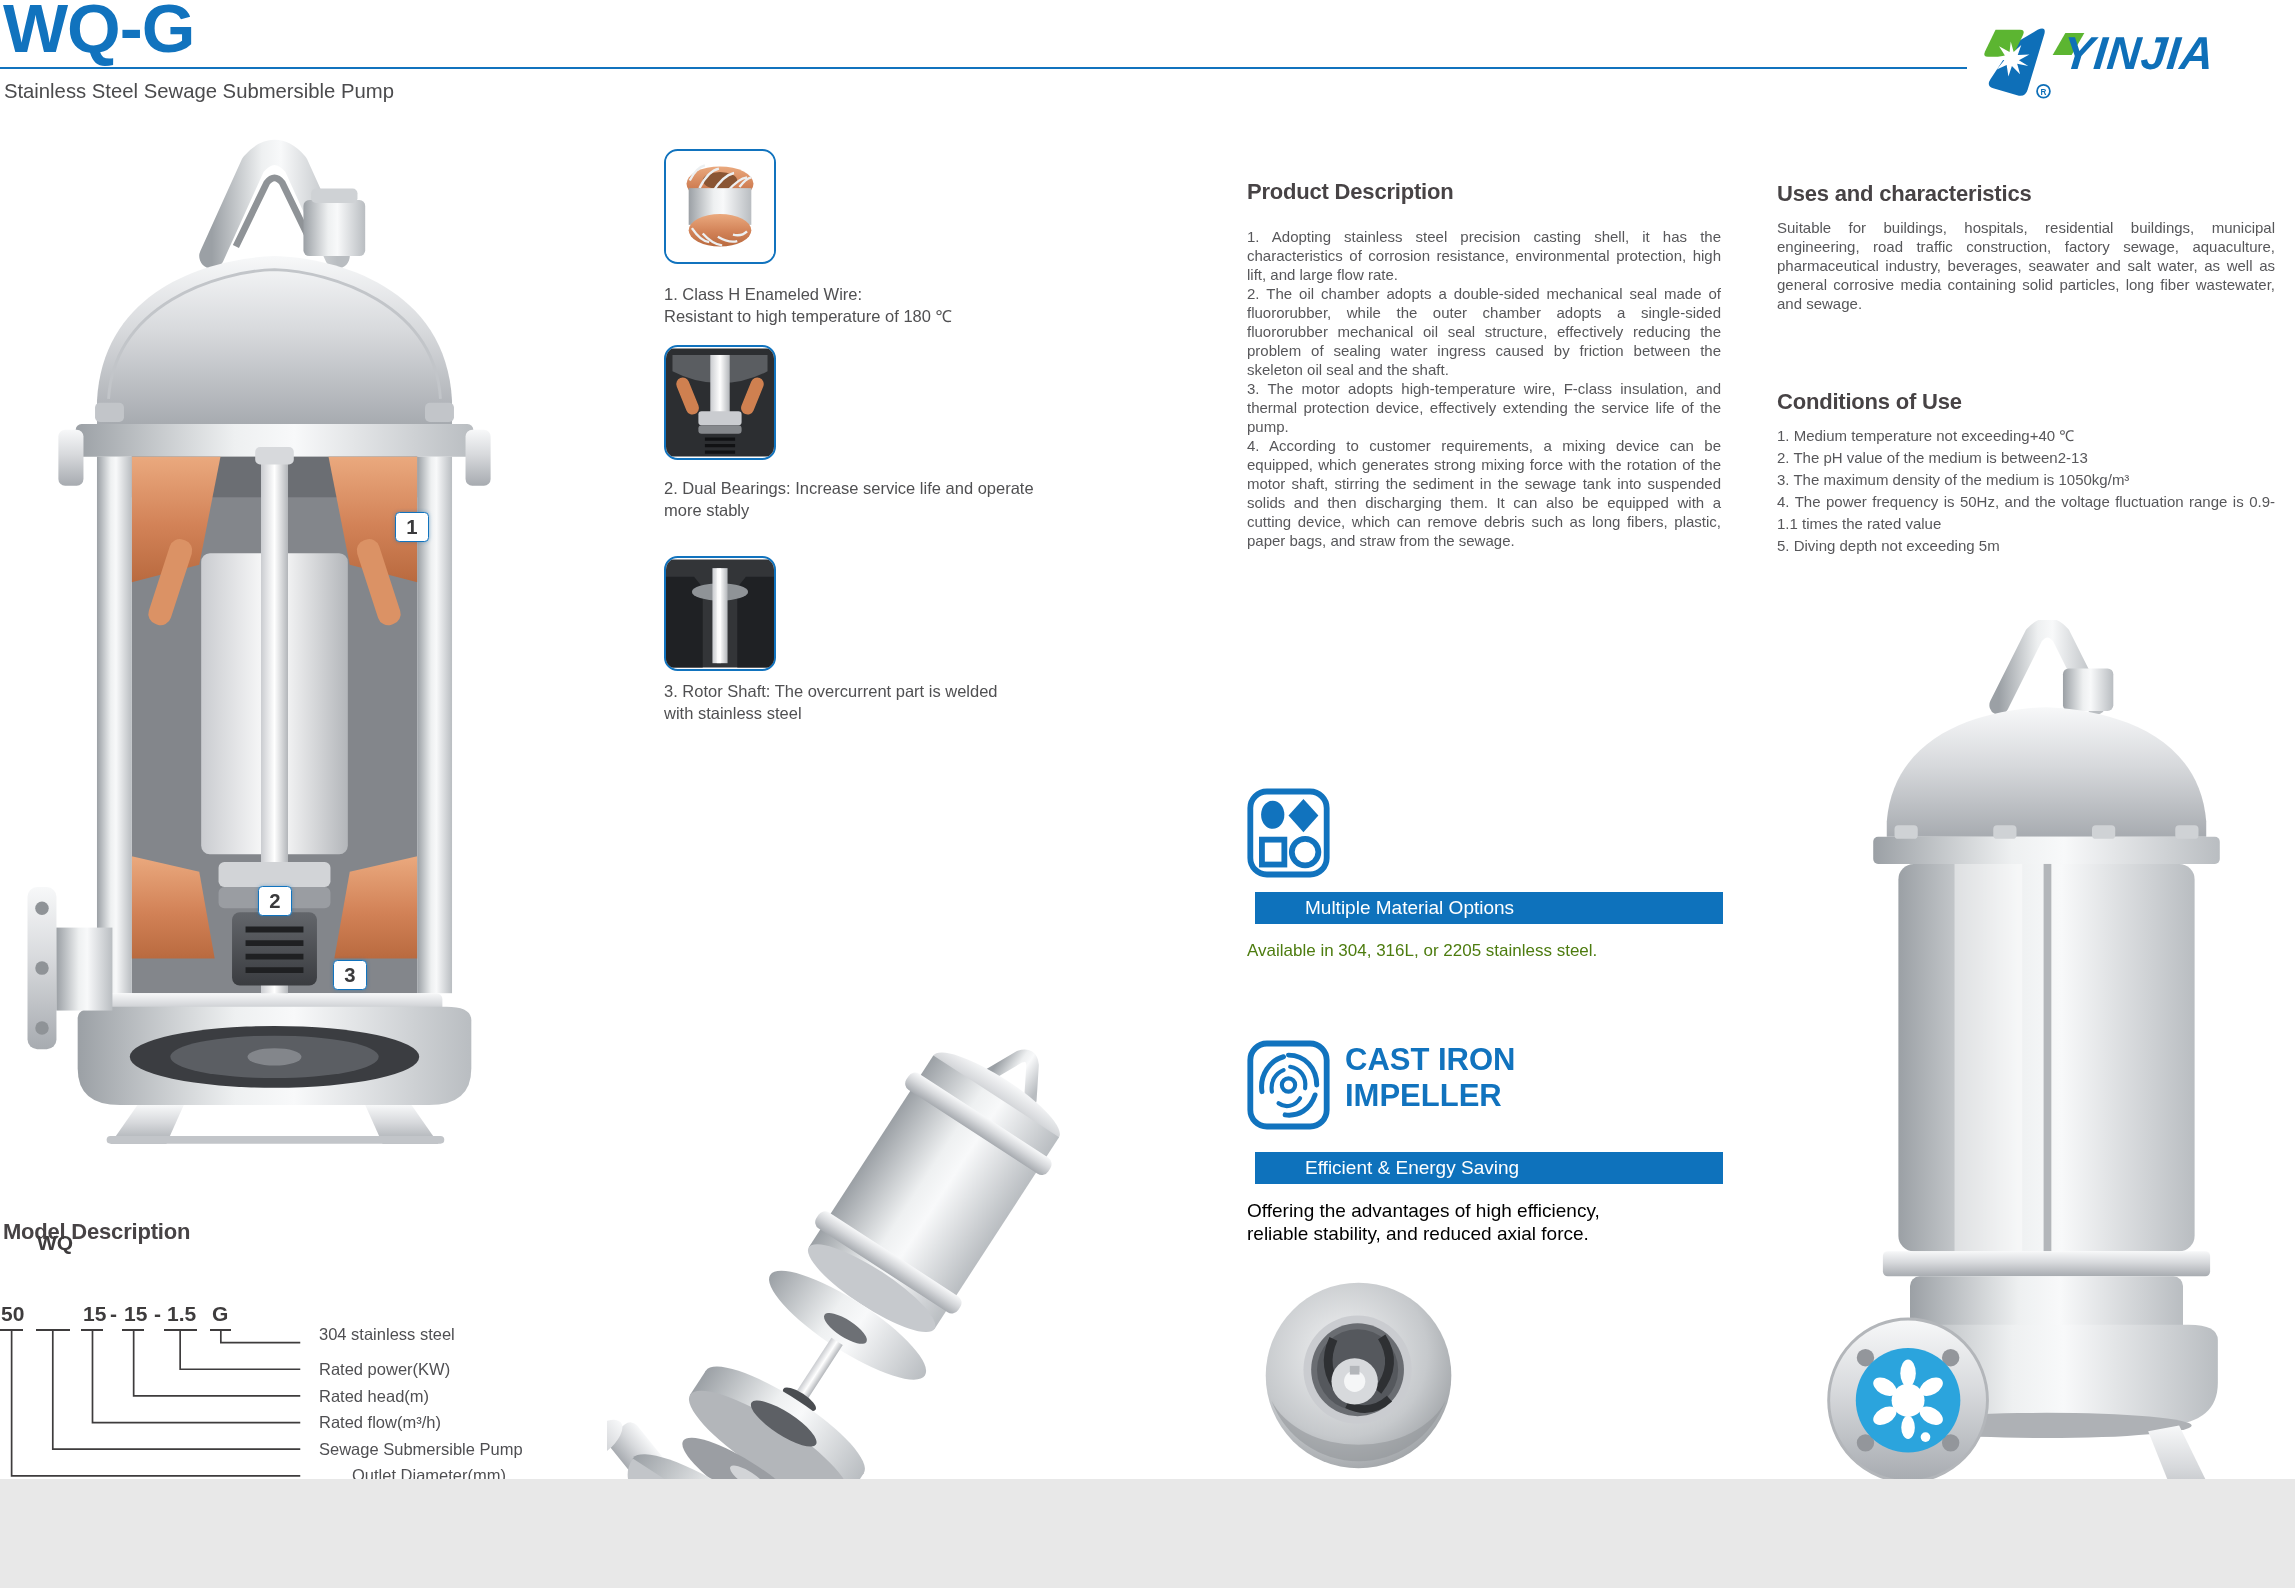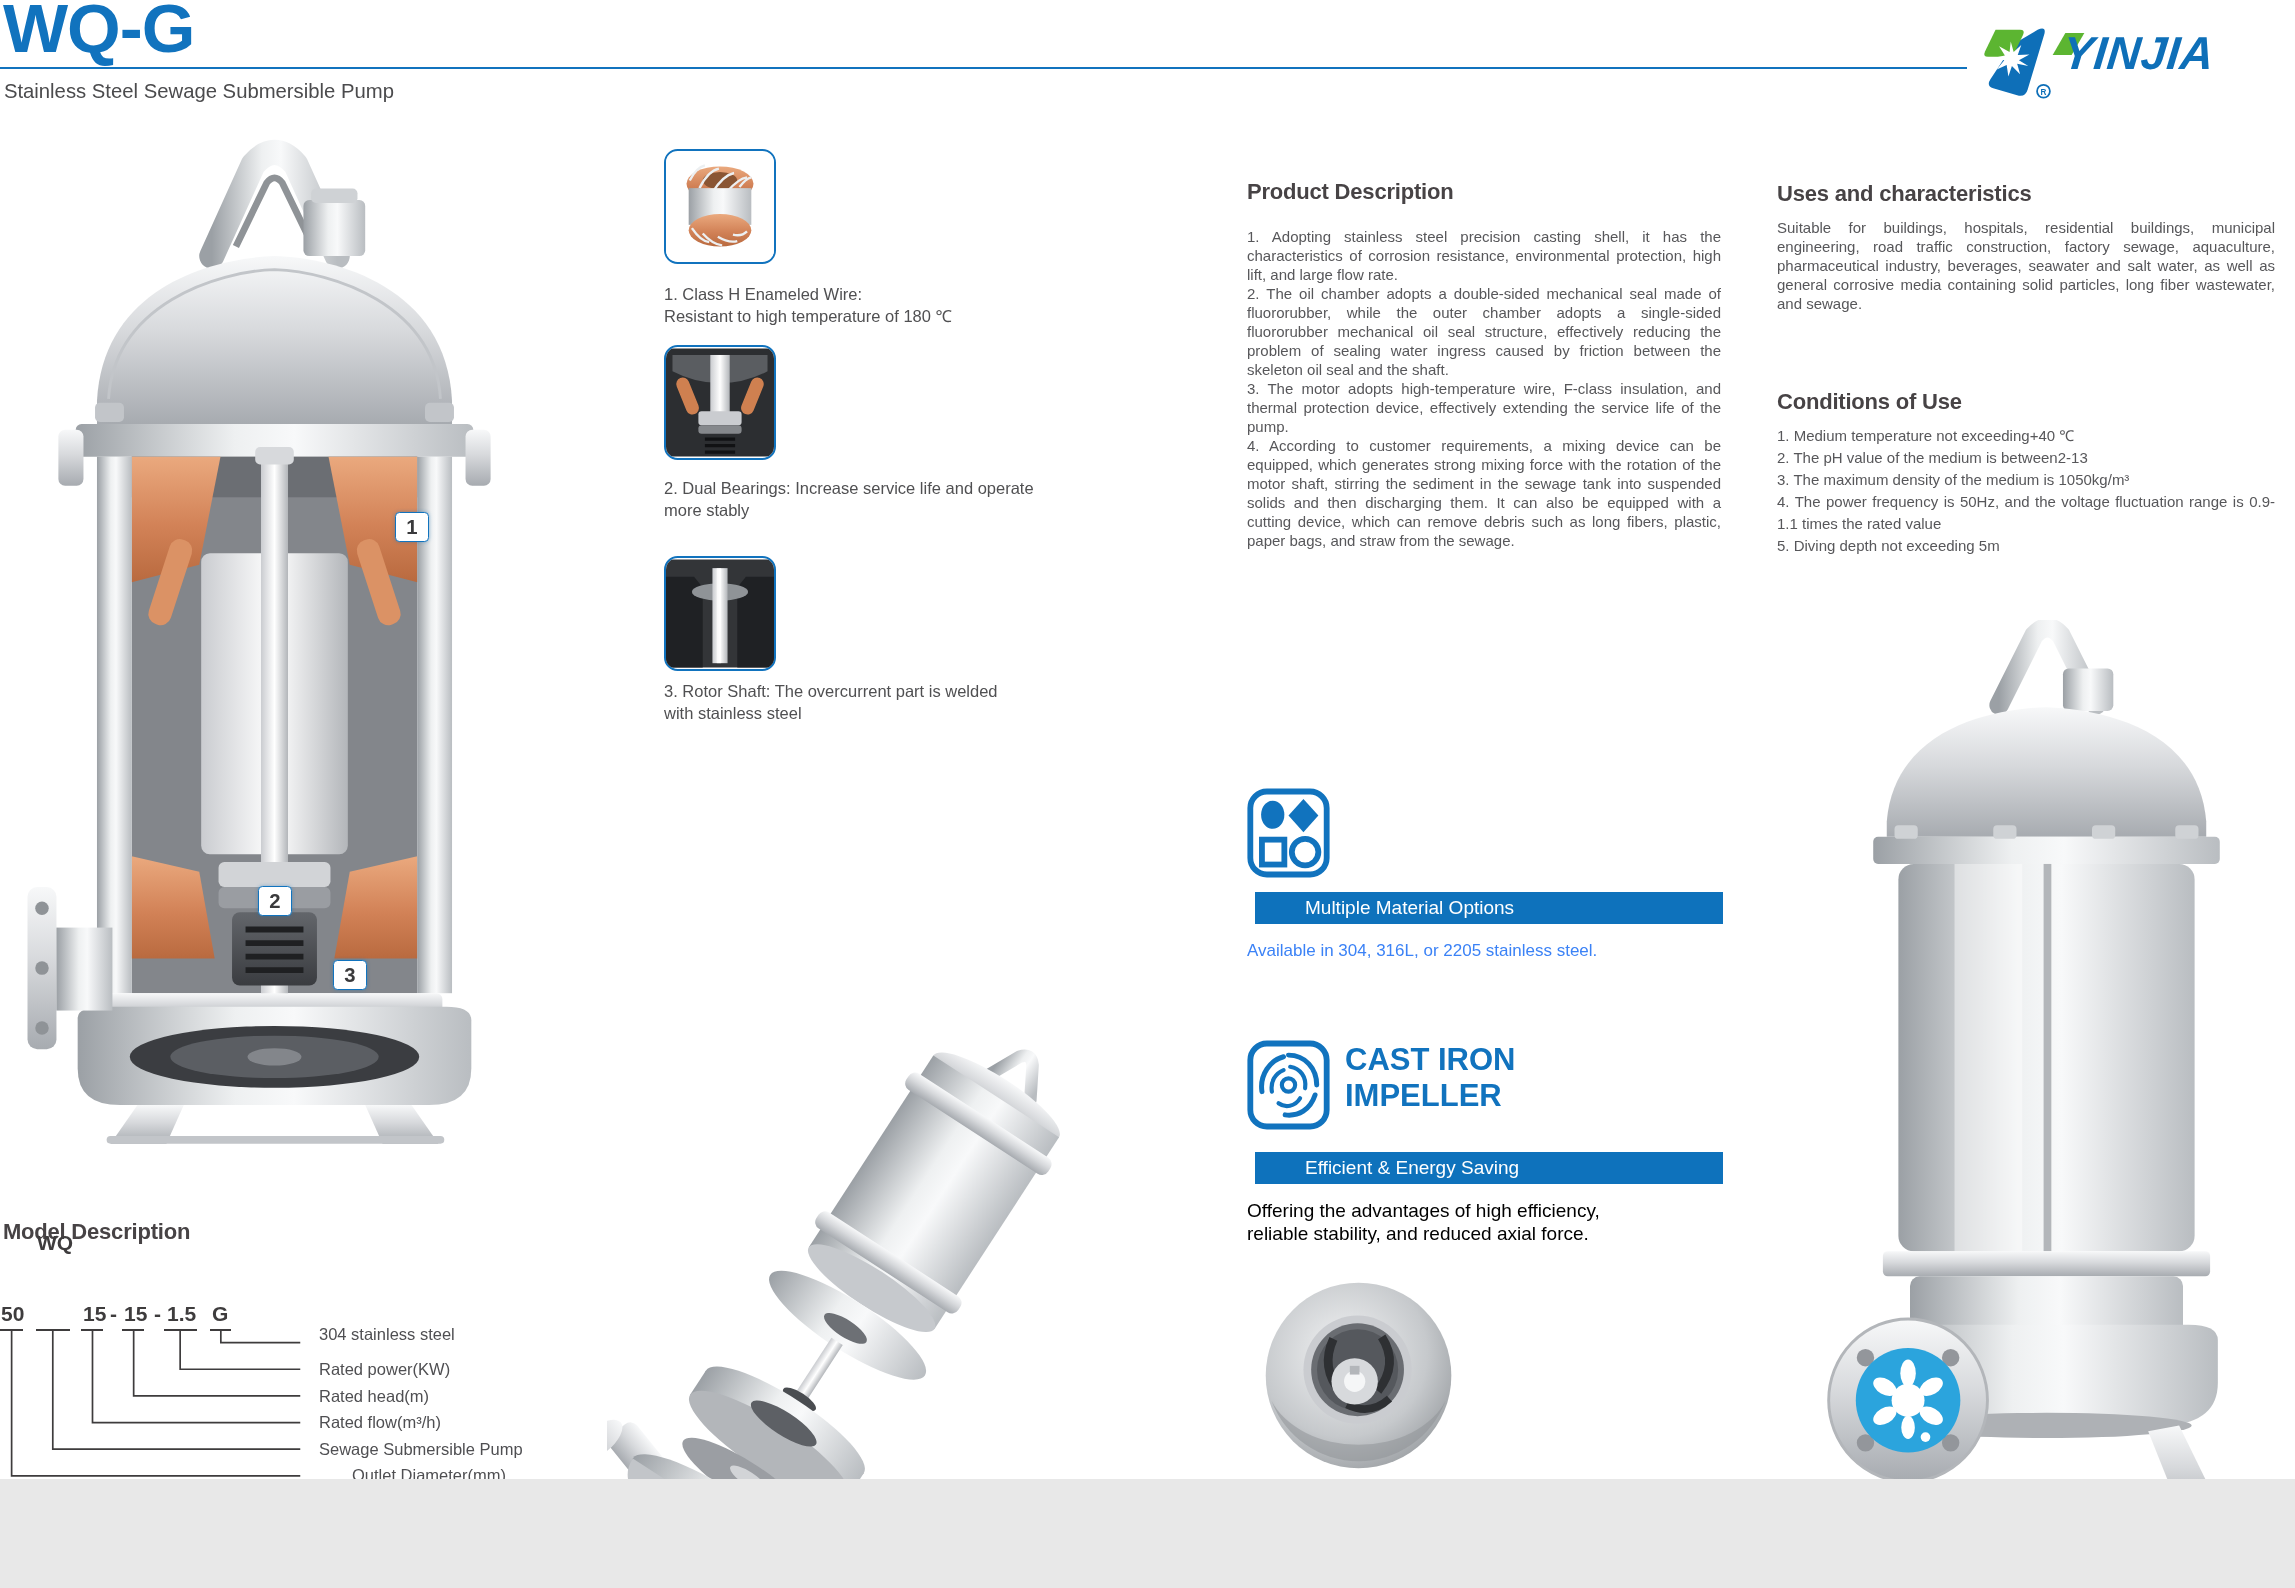--- a/index.html
+++ b/index.html
@@ -16,21 +16,21 @@
   .h2{font-size:22px;font-weight:bold;color:#474345;letter-spacing:-0.2px;}
   .body-par{font-size:15px;line-height:19px;text-align:justify;color:#57575A;}
   .cond-line{font-size:15px;line-height:22px;text-align:justify;color:#57575A;}
   .feat-caption{font-size:16.5px;line-height:1.34;color:#505052;white-space:pre-line;}
   .thumb{width:112px;height:115px;border:2.4px solid #1173BE;border-radius:13.6px;background:#fff;overflow:hidden;box-sizing:border-box;}
   .thumb svg{display:block;width:100%;height:100%;}
   .blue-h{font-size:31px;font-weight:bold;line-height:36px;color:#1173BE;}
   .icon-box{width:83px;height:90px;}
   .banner{width:468px;height:32px;background:#0E72BC;color:#fff;font-size:19px;line-height:32px;padding-left:50px;box-sizing:border-box;}
   .desc-text{font-size:19px;line-height:23px;color:#000000;white-space:pre-line;}
-  .avail{font-size:17px;color:#3b82f6;}
+  .avail{font-size:17px;color:#4d7c0f;}
   .callout{width:32px;height:28px;background:#fff;border:1.5px solid #1173BE;border-radius:4.4px;
            box-shadow:0 0 3.9px rgba(17,115,190,.45);display:flex;align-items:center;justify-content:center;
            font-size:20.3px;font-weight:bold;color:#3A3A3C;}
   .code-part{font-size:21px;font-weight:bold;color:#3E3C3D;line-height:1;}
   .code-underline{height:1.9px;background:#3E3C3D;}
   .model-label{font-size:16.5px;line-height:19.4px;color:#4F4F52;}
   .pagenum{font-size:22px;font-weight:bold;color:#474345;}
 </style>
 </head>
 <body>

